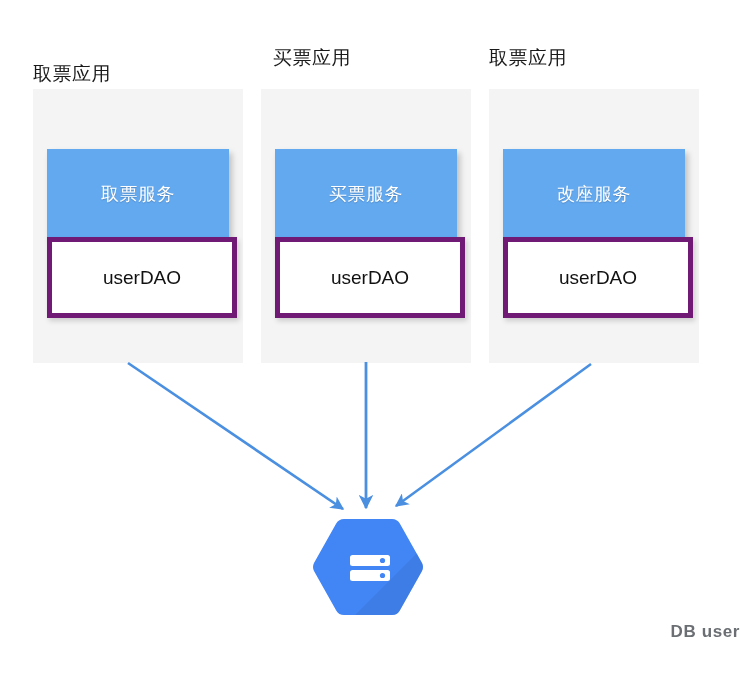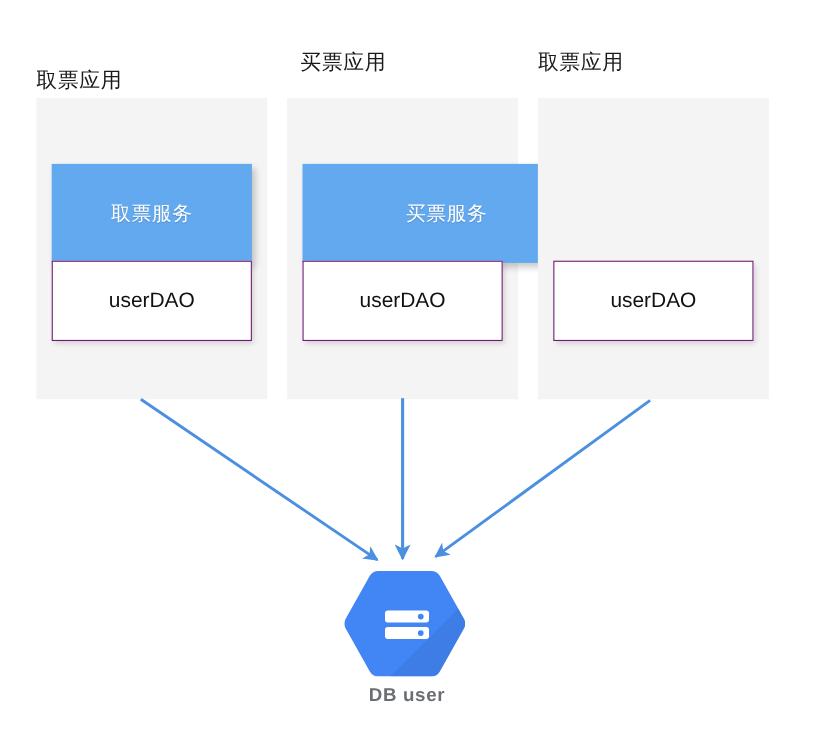--- a/index.html
+++ b/index.html
@@ -56,21 +56,21 @@
     text-shadow: 0 1px 1px rgba(0,0,0,0.18);
     white-space: nowrap;
   }
 
   
   .dao-box {
     position: absolute;
     width: 180px;
     height: 71px;
     background: #ffffff;
-    border: 1px solid #701a75;
+    border: 5px solid #701a75;
     box-shadow: 2px 3px 5px rgba(0,0,0,0.16);
     display: flex;
     align-items: center;
     justify-content: center;
   }
   .dao-label {
     color: #111111;
     font-size: 19px;
     line-height: 23px;
     white-space: nowrap;
@@ -92,21 +92,21 @@
     left: 312px;
     top: 516px;
     width: 112px;
     height: 102px;
   }
   #db-caption {
     position: absolute;
     left: 0;
     top: 622px;
     width: 740px;
-    text-align: center;
+    text-align: right;
     font-size: 17px;
     font-weight: bold;
     color: #6b6f73;
     letter-spacing: 0.6px;
   }
 </style>
 </head>
 <body>
 
 <div id="canvas">
@@ -118,31 +118,34 @@
       <span class="service-label">取票服务</span>
     </div>
     <div class="dao-box" style="left:14px; top:148px;">
       <span class="dao-label">userDAO</span>
     </div>
   </div>
 
   <div class="col-title" style="left:261px; top:46px;margin-left:12px;">买票应用</div>
 
   <div class="app-panel" style="left:261px; top:89px;">
-    <div class="service-box" style="left:14px; top:60px;padding-left:40px;">
+    <div class="service-box" style="left:14px; top:60px;">
       <span class="service-label">买票服务</span>
     </div>
     <div class="dao-box" style="left:14px; top:148px;">
       <span class="dao-label">userDAO</span>
     </div>
   </div>
 
   <div class="col-title" style="left:489px; top:46px;">取票应用</div>
 
   <div class="app-panel" style="left:489px; top:89px;">
+    <div class="service-box" style="left:14px; top:60px;">
+      <span class="service-label">改座服务</span>
+    </div>
     <div class="dao-box" style="left:14px; top:148px;">
       <span class="dao-label">userDAO</span>
     </div>
   </div>
 
   <svg id="arrow-layer" viewBox="0 0 740 674">
     <defs>
       <marker id="ah" viewBox="0 0 10 10" refX="9" refY="5" markerWidth="5.2" markerHeight="5.2" orient="auto-start-reverse">
         <path d="M 0 0 L 10 5 L 0 10 L 2.6 5 z" fill="#4a8fe0"></path>
       </marker>

